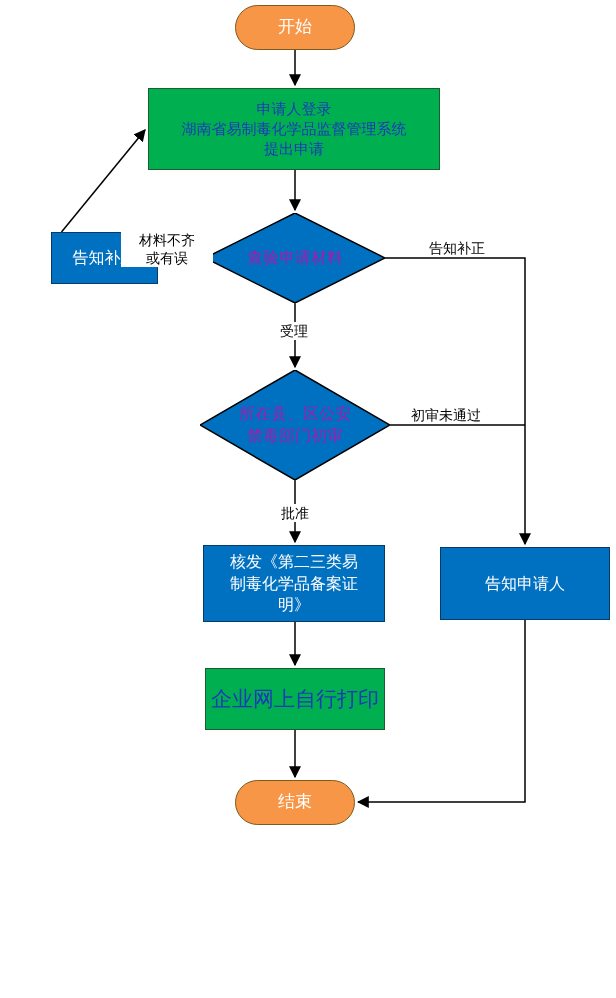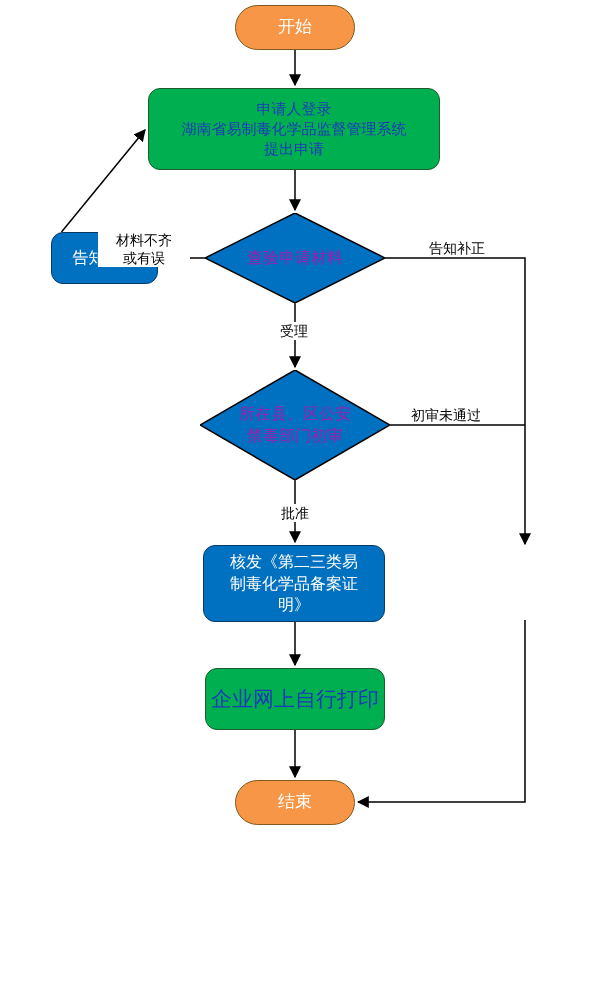--- a/index.html
+++ b/index.html
@@ -1,19 +1,19 @@
 <!DOCTYPE html>
 <html><head>
 <meta charset="utf-8">
 <style>
   html,body{margin:0;padding:0;background:#fff;font-family:"Liberation Sans",sans-serif;}
   #canvas{position:relative;width:616px;height:998px;background:#fff;overflow:hidden;padding-left:26px;}
   #connectors{position:absolute;left:0;top:0;width:616px;height:998px;}
   .node{position:absolute;display:flex;align-items:center;justify-content:center;
-        text-align:center;box-sizing:border-box;white-space:pre-line;line-height:1.35;border-radius:12px;}
+        text-align:center;box-sizing:border-box;white-space:pre-line;line-height:1.35;}
   .terminal{background:#F79646;border:1px solid #7f5a1e;border-radius:23px;
             color:#ffffff;font-size:17px;}
   .green{background:#00B050;border:1px solid #1d5c2e;color:#1C39BB;font-size:15px;}
   .blue{background:#0070C0;border:1px solid #0a3a66;color:#ffffff;font-size:16px;}
   .diamond{position:absolute;}
   .diamond svg{position:absolute;left:0;top:0;}
   .diamond .diamond-label{position:absolute;left:0;top:0;width:100%;height:100%;
         display:flex;align-items:center;justify-content:center;text-align:center;
         color:#a21caf;font-size:16px;white-space:pre-line;line-height:1.4;}
   .edge-label{position:absolute;font-size:14px;color:#000;text-align:center;
@@ -67,24 +67,25 @@
     <span class="diamond-label">所在县、区公安
 禁毒部门初审</span>
   </div>
 
   <div class="node blue" style="left:203px;top:545px;width:182px;height:77px;">核发《第二三类易
 制毒化学品备案证
 明》</div>
 
   <div class="node green" style="left:205px;top:668px;width:180px;height:62px;font-size:21px;">企业网上自行打印</div>
 
+  <div class="node blue" style="left:440px;top:547px;width:170px;height:73px;">告知申请人</div>
 
   <div class="node terminal" style="left:235px;top:780px;width:120px;height:45px;">结束</div>
 
-  <div class="edge-label" style="left:98px;top:231px;width:92px;">材料不齐
+  <div class="edge-label" style="left:121px;top:231px;width:92px;">材料不齐
 或有误</div>
 
   <div class="edge-label" style="left:417px;top:239px;width:80px;">告知补正</div>
 
   <div class="edge-label" style="left:266px;top:322px;width:56px;">受理</div>
 
   <div class="edge-label" style="left:404px;top:406px;width:84px;">初审未通过</div>
 
   <div class="edge-label" style="left:267px;top:504px;width:56px;">批准</div>
 

